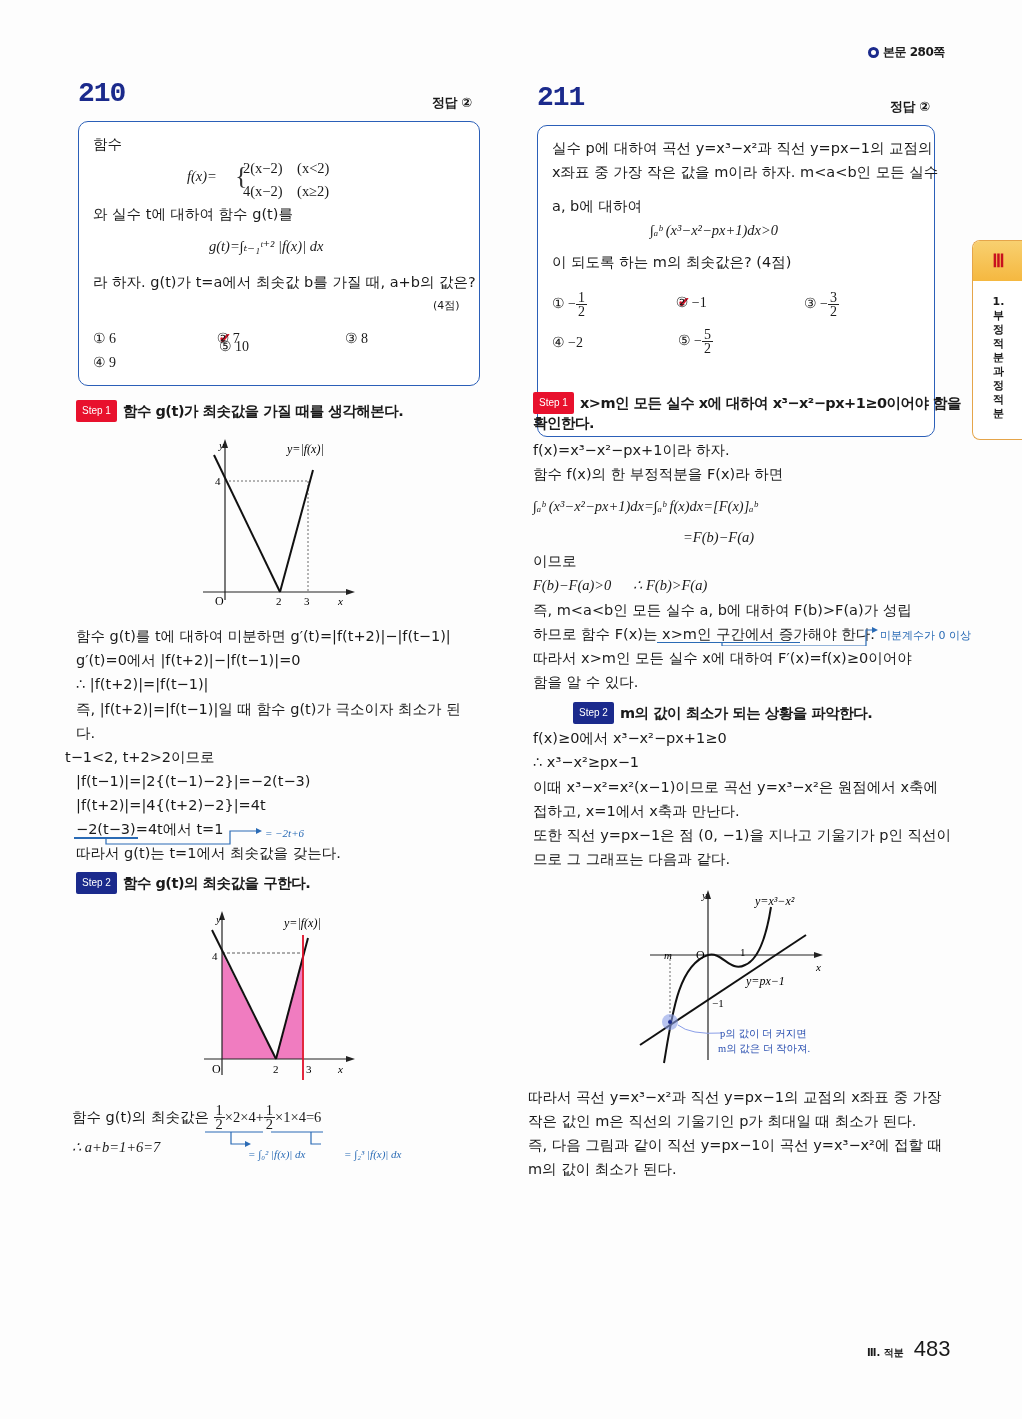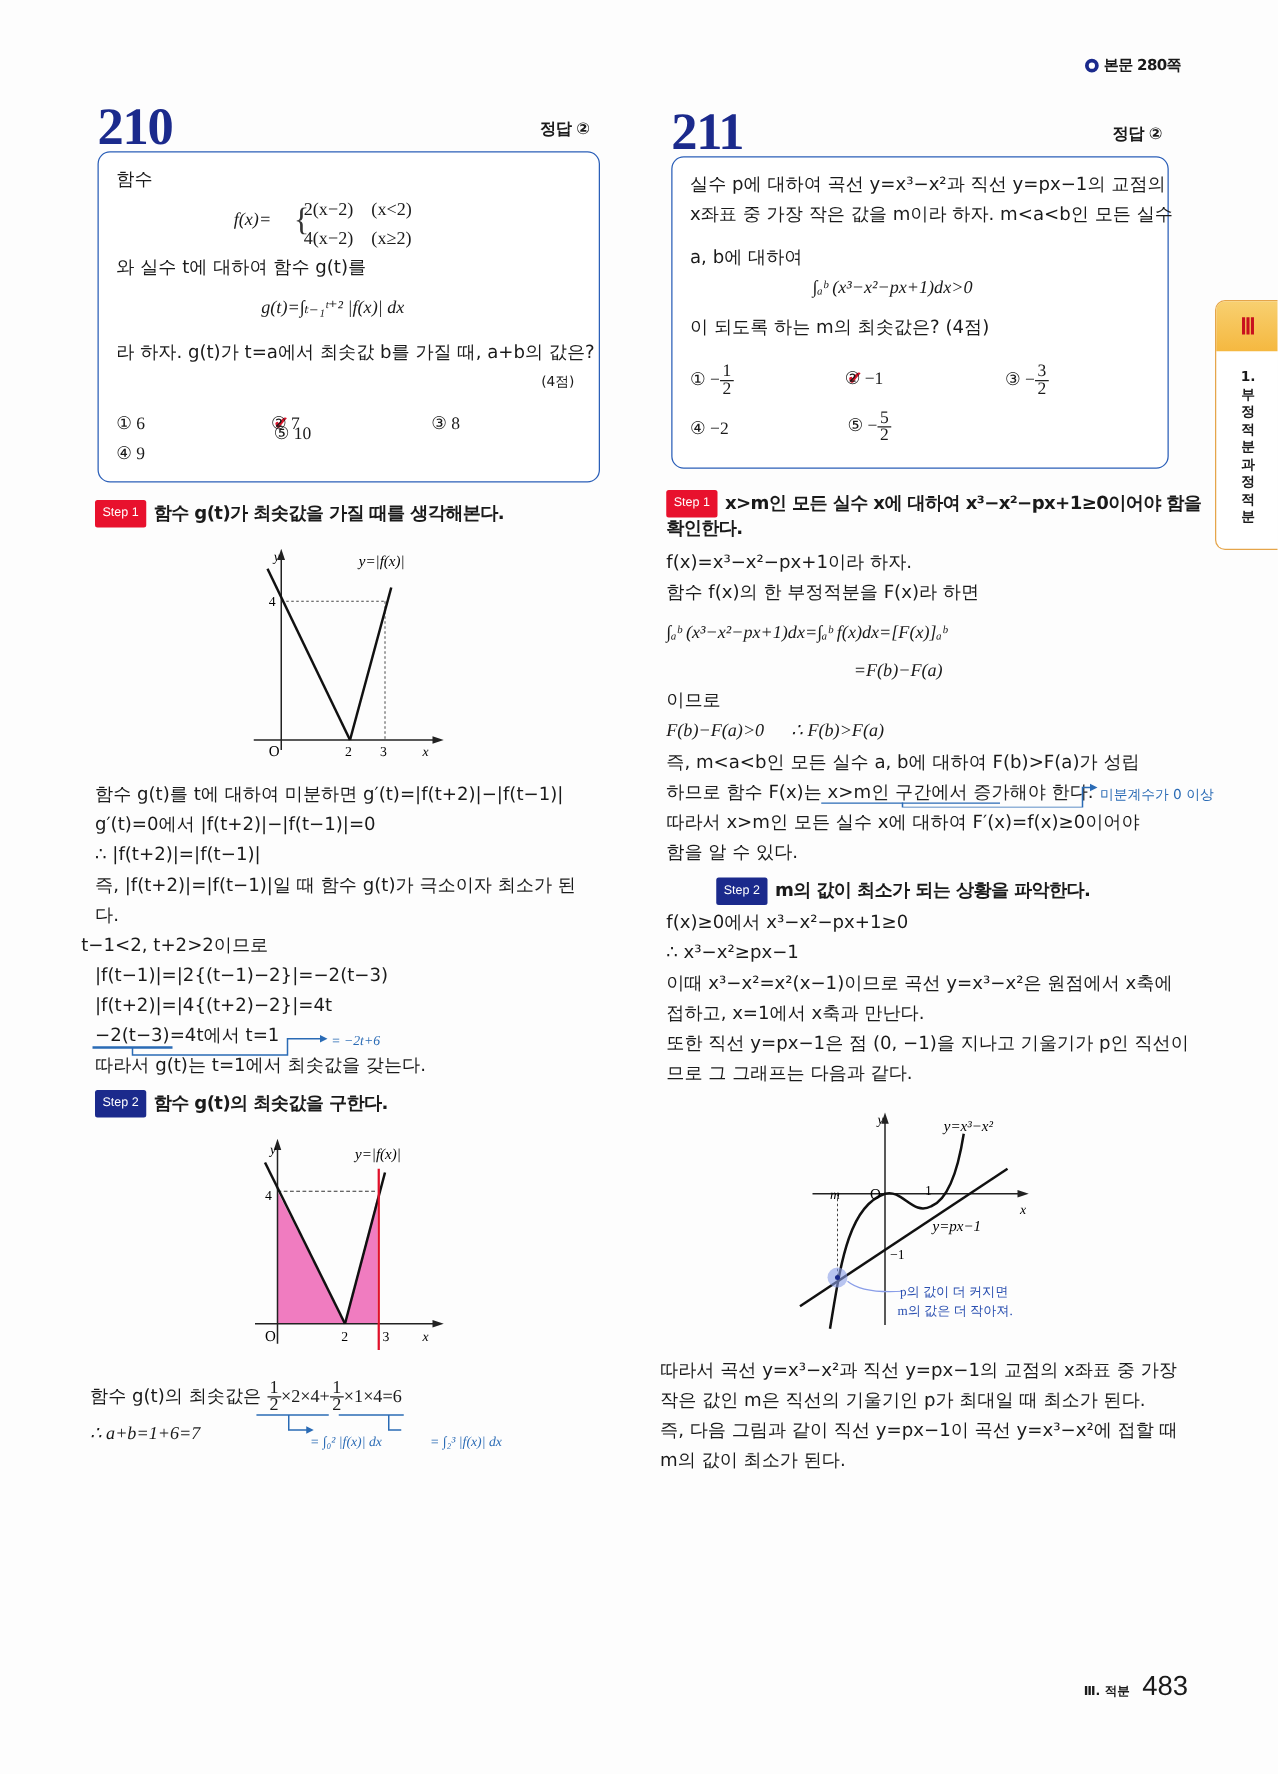--- a/index.html
+++ b/index.html
@@ -5,21 +5,21 @@
   * { box-sizing: border-box; margin: 0; padding: 0; }
   html, body { width: 1022px; height: 1419px; background: #fdfdfd; overflow: hidden; }
   body { position: relative; font-family: "DejaVu Sans", "Liberation Sans", sans-serif; color: #1a1a1a; font-size: 14px; }
   .serif { font-family: "Liberation Serif", "DejaVu Serif", serif; }
   .it { font-style: italic; font-family: "Liberation Serif", "DejaVu Serif", serif; }
   .abs { position: absolute; }
 
   .page-ref { position: absolute; left: 868px; top: 44px; font-size: 12px; font-weight: bold; letter-spacing: -0.5px; display: flex; align-items: center; gap: 4px; }
   .page-ref .dot { width: 11px; height: 11px; border-radius: 50%; border: 3px solid #1b2a8c; background: #fff; display: inline-block; }
 
-  .prob-num { position: absolute; font-size: 42px; font-weight: bold; color: #1b2a8c; font-family: Liberation Serif, serif; letter-spacing: -1px; }
+  .prob-num { position: absolute; font-size: 28px; font-weight: bold; color: #1b2a8c; font-family: Liberation Mono, monospace; letter-spacing: -1px; }
   .answer-tag { position: absolute; font-size: 13px; font-weight: bold; letter-spacing: -0.5px; }
 
   .qbox { position: absolute; border: 1.5px solid #2b5fb8; border-radius: 10px; background: #fff; }
   .line { position: absolute; white-space: nowrap; font-size: 14.5px; line-height: 20px; }
   .choice { position: absolute; font-size: 14px; white-space: nowrap; font-family: "Liberation Serif", serif; }
   .check { color: #d8142a; font-weight: bold; }
 
   .step { display: inline-block; font-size: 10px; color: #fff; padding: 1px 6px; border-radius: 2px; margin-right: 6px; vertical-align: 2px; font-family: "Liberation Sans", sans-serif; }
   .step.red { background: #e8112d; }
   .step.blue { background: #1b2a8c; }
@@ -144,21 +144,21 @@
   <polygon points="46,14 40,11 40,17" fill="#2a6bb5"></polygon>
   <line x1="66" y1="2" x2="118" y2="2" stroke="#2a6bb5" stroke-width="1.2"></line>
   <polyline points="106,2 106,14 116,14" fill="none" stroke="#2a6bb5" stroke-width="1.2"></polyline>
 </svg>
 <div class="line note it" style="left:248px;top:1144px;">= ∫₀² |f(x)| dx</div>
 <div class="line note it" style="left:344px;top:1144px;">= ∫₂³ |f(x)| dx</div>
 
 <div class="prob-num" style="left:537px;top:82px;">211</div>
 <div class="answer-tag" style="left:890px;top:98px;">정답 ②</div>
 
-<div class="qbox" style="left:537px;top:125px;width:398px;height:250px;text-decoration:underline;">
+<div class="qbox" style="left:537px;top:125px;width:398px;height:312px;text-decoration:underline;">
   <div class="line" style="left:14px;top:12px;">실수 p에 대하여 곡선 y=x³−x²과 직선 y=px−1의 교점의</div>
   <div class="line" style="left:14px;top:36px;">x좌표 중 가장 작은 값을 m이라 하자. m&lt;a&lt;b인 모든 실수</div>
   <div class="line" style="left:14px;top:70px;">a, b에 대하여</div>
   <div class="line serif it" style="left:112px;top:94px;">∫ₐᵇ (x³−x²−px+1)dx&gt;0</div>
   <div class="line" style="left:14px;top:126px;">이 되도록 하는 m의 최솟값은? (4점)</div>
 
   <div class="choice" style="left:14px;top:165px;"><span>① −</span><span class="frac"><span class="n">1</span><span class="d">2</span></span></div>
   <div class="choice" style="left:140px;top:168px;"><span class="check">✔</span><span style="margin-left:-14px;">② −1</span></div>
   <div class="choice" style="left:266px;top:165px;"><span>③ −</span><span class="frac"><span class="n">3</span><span class="d">2</span></span></div>
   <div class="choice" style="left:14px;top:208px;">④ −2</div>

